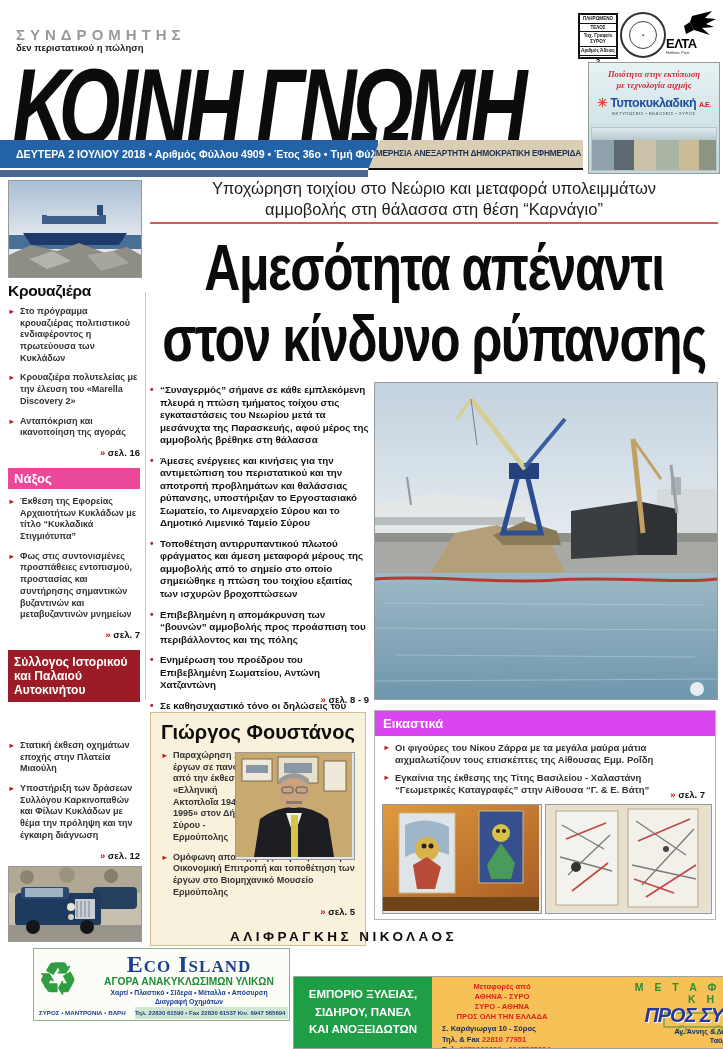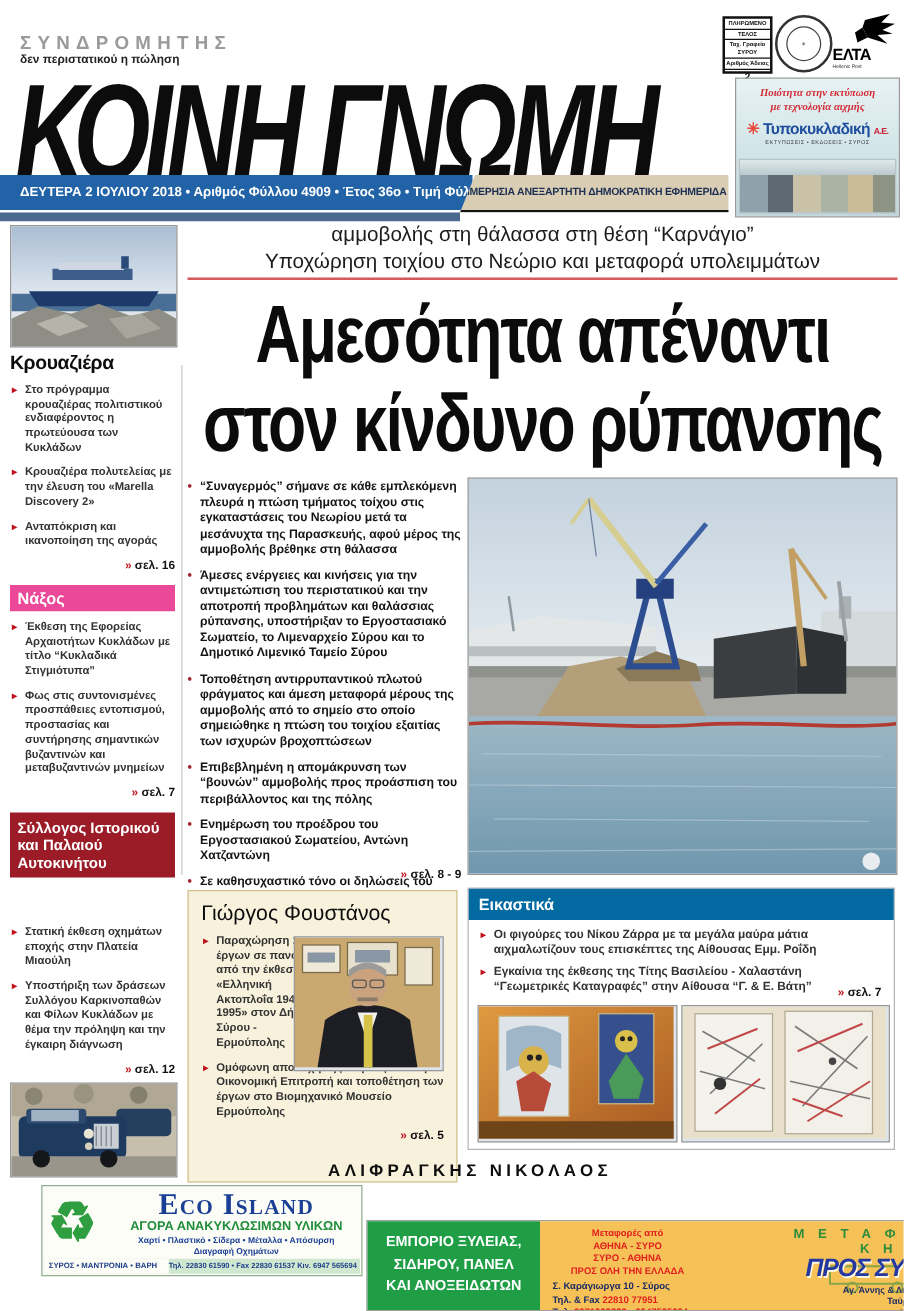--- a/index.html
+++ b/index.html
@@ -68,39 +68,39 @@
   .lead-bullets{left:150px;top:384px;width:219px;}
   .l-item{display:flex;margin-bottom:8px;}
   .l-item .dot{flex:0 0 10px;color:#a3242c;font-weight:bold;font-size:10px;line-height:12.5px;}
   .l-item .txt{font-size:9.8px;font-weight:bold;color:#151515;line-height:1.28;}
   .lead-pref{left:150px;top:694px;width:219px;}
 
   .photo-frame{border:1px solid #999;background:#dfe5ea;overflow:hidden;}
 
   
   .fbox{left:150px;top:712px;width:216px;height:234px;background:#f8f1db;border:1px solid #d2bf8e;box-sizing:border-box;}
-  .fbox .title{margin:8px 10px 6px;font-size:17px;font-weight:normal;color:#0d0d0d;}
+  .fbox .title{margin:8px 10px 6px;font-size:20px;font-weight:bold;color:#0d0d0d;}
   .fbox .body{margin:0 10px;position:relative;}
   .fbox .fphoto{position:absolute;right:0;top:2px;width:118px;height:106px;}
   .fbox .item1 .txt{width:80px;}
   .fbox .item2{margin-top:118px;}
   .fbox .pref{margin:2px 10px 0;}
 
   
   .ebox{left:374px;top:710px;width:342px;height:210px;border:1px solid #b5b5b5;background:#fff;box-sizing:border-box;}
-  .ebox .ehead{background:#0369a1;color:#fff;font-weight:bold;font-size:13px;padding:5px 8px;}
+  .ebox .ehead{background:#d946ef;color:#fff;font-weight:bold;font-size:13px;padding:5px 8px;}
   .ebox .elist{margin:6px 8px 0;}
   .ebox .s-item .txt{font-size:9.5px;}
   .ebox .s-item{margin-bottom:5px;}
   .e-pref{position:absolute;right:10px;top:78px;}
   .egal1{position:absolute;left:7px;top:93px;width:158px;height:108px;}
   .egal2{position:absolute;left:170px;top:93px;width:165px;height:108px;}
 
   
-  .alif{left:230px;top:929px;width:292px;text-align:center;font-size:13.5px;font-weight:bold;
+  .alif{left:230px;top:929px;width:292px;font-size:13.5px;font-weight:bold;
         letter-spacing:3.5px;color:#0d0d0d;white-space:nowrap;}
   .ecoad{left:33px;top:948px;width:257px;height:73px;border:1px solid #8faf8f;background:#fdfdf8;box-sizing:border-box;}
   .ecoad .recycle{position:absolute;left:4px;top:2px;font-size:44px;color:#2f9e41;font-weight:bold;line-height:56px;}
   .ecoad .ecobrand{position:absolute;left:60px;top:2px;width:190px;text-align:center;font-family:"Liberation Serif",serif;
         font-variant:small-caps;font-weight:bold;font-size:24px;color:#1b3f94;letter-spacing:1px;}
   .ecoad .l1{position:absolute;left:60px;top:27px;width:190px;text-align:center;font-size:10.2px;font-weight:bold;color:#1f8c3a;}
   .ecoad .l2{position:absolute;left:55px;top:40px;width:200px;text-align:center;font-size:6.8px;font-weight:bold;color:#1b3f94;}
   .ecoad .l3{position:absolute;left:60px;top:49px;width:190px;text-align:center;font-size:6.8px;font-weight:bold;color:#1b3f94;}
   .ecoad .strip{position:absolute;left:1px;bottom:1px;width:253px;height:12px;background:#cfe8cf;display:flex;}
   .ecoad .strip .loc{flex:0 0 96px;background:#fdfdf8;font-size:6.2px;font-weight:bold;color:#20408a;line-height:12px;padding-left:4px;}
@@ -258,22 +258,22 @@
         <circle cx="62" cy="50" r="3" fill="#d8d2bc"></circle>
       <rect x="0" y="58" width="132" height="16" fill="#9a958a"></rect>
       <circle cx="24" cy="60" r="7" fill="#15161a"></circle>
         <circle cx="78" cy="60" r="7" fill="#15161a"></circle>
     </svg>
   </div>
 
   <div class="abs vdiv" style="left:145px;top:292px;height:408px;"></div>
 
   <div class="abs kicker">
-    <div>αμμοβολής στη θάλασσα στη θέση “Καρνάγιο”</div>
-      <div>Υποχώρηση τοιχίου στο Νεώριο και μεταφορά υπολειμμάτων</div>
+    <div>Υποχώρηση τοιχίου στο Νεώριο και μεταφορά υπολειμμάτων</div>
+      <div>αμμοβολής στη θάλασσα στη θέση “Καρνάγιο”</div>
   </div>
   <div class="abs kicker-rule"></div>
   <div class="abs hline" style="top:230px;">Αμεσότητα απέναντι</div>
   <div class="abs hline" style="top:301px;">στον κίνδυνο ρύπανσης</div>
 
   <div class="abs lead-bullets">
     <div class="l-item">
         <span class="dot">•</span>
         <span class="txt">“Συναγερμός” σήμανε σε κάθε εμπλεκόμενη πλευρά η πτώση τμήματος τοίχου στις εγκαταστάσεις του Νεωρίου μετά τα μεσάνυχτα της Παρασκευής, αφού μέρος της αμμοβολής βρέθηκε στη θάλασσα</span>
       </div>
@@ -284,21 +284,21 @@
     <div class="l-item">
         <span class="dot">•</span>
         <span class="txt">Τοποθέτηση αντιρρυπαντικού πλωτού φράγματος και άμεση μεταφορά μέρους της αμμοβολής από το σημείο στο οποίο σημειώθηκε η πτώση του τοιχίου εξαιτίας των ισχυρών βροχοπτώσεων</span>
       </div>
     <div class="l-item">
         <span class="dot">•</span>
         <span class="txt">Επιβεβλημένη η απομάκρυνση των “βουνών” αμμοβολής προς προάσπιση του περιβάλλοντος και της πόλης</span>
       </div>
     <div class="l-item">
         <span class="dot">•</span>
-        <span class="txt">Ενημέρωση του προέδρου του Εργοστασιακού Σωματείου, Αντώνη Χατζαντώνη</span>
+        <span class="txt">Ενημέρωση του προέδρου του Επιβεβλημένη Σωματείου, Αντώνη Χατζαντώνη</span>
       </div>
     <div class="l-item">
         <span class="dot">•</span>
         <span class="txt">Σε καθησυχαστικό τόνο οι δηλώσεις του Λιμενάρχη Σύρου και του προέδρου του Λιμενικού Ταμείου Σύρου αναφορικά με την αντιμετώπιση του θέματος</span>
       </div>
   </div>
   <div class="abs pref lead-pref"><span class="ar">»</span> <span>σελ. 8 - 9</span></div>
 
   <div class="abs photo-frame" style="left:374px;top:382px;width:342px;height:316px;">
     <svg width="342" height="316" viewBox="0 0 342 316">

